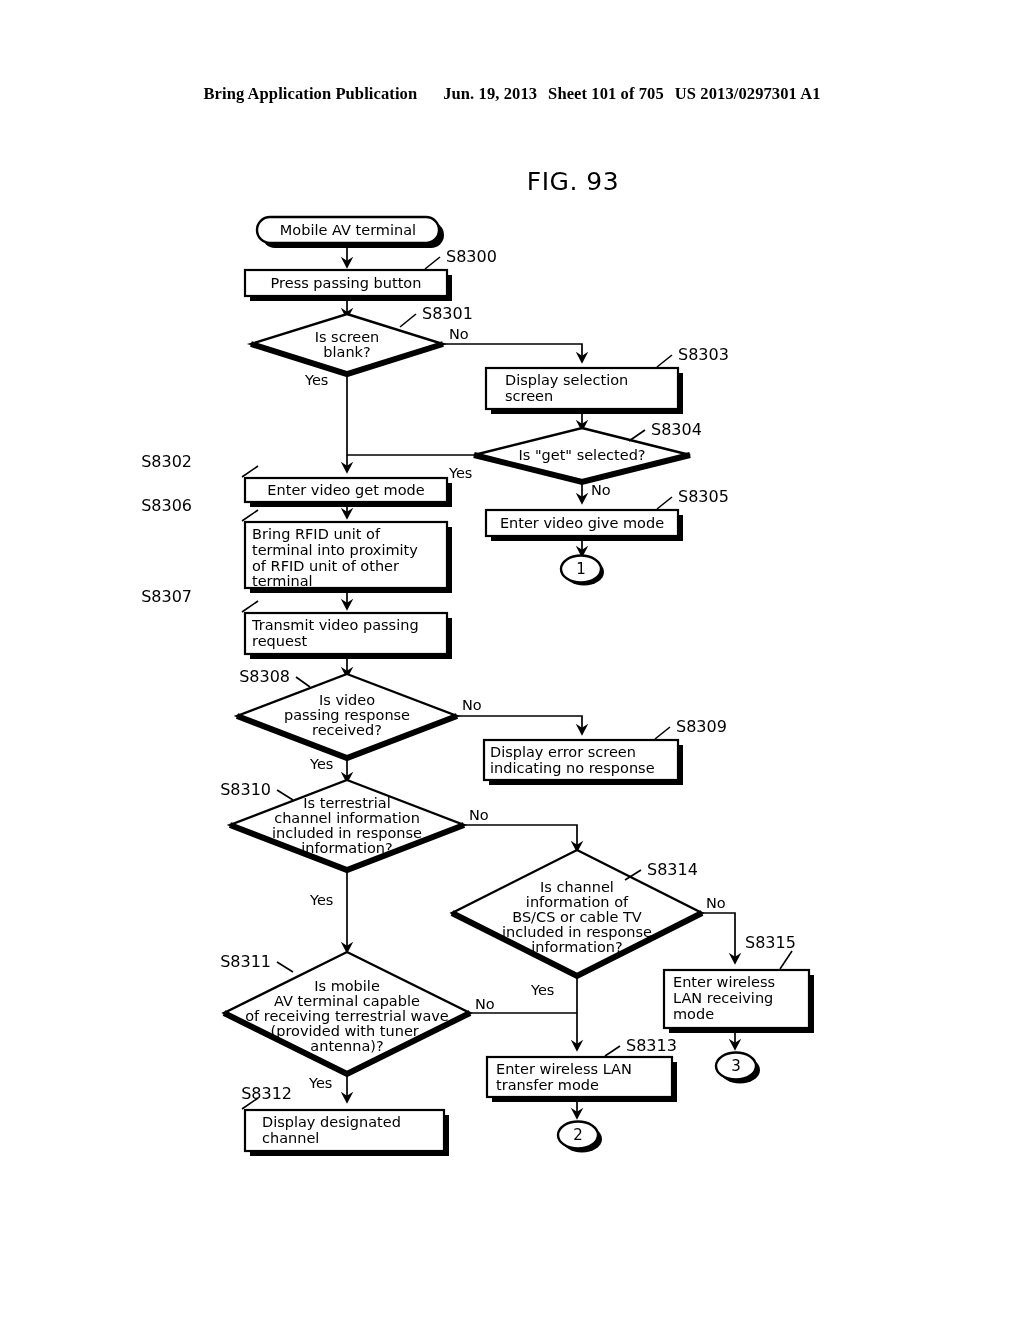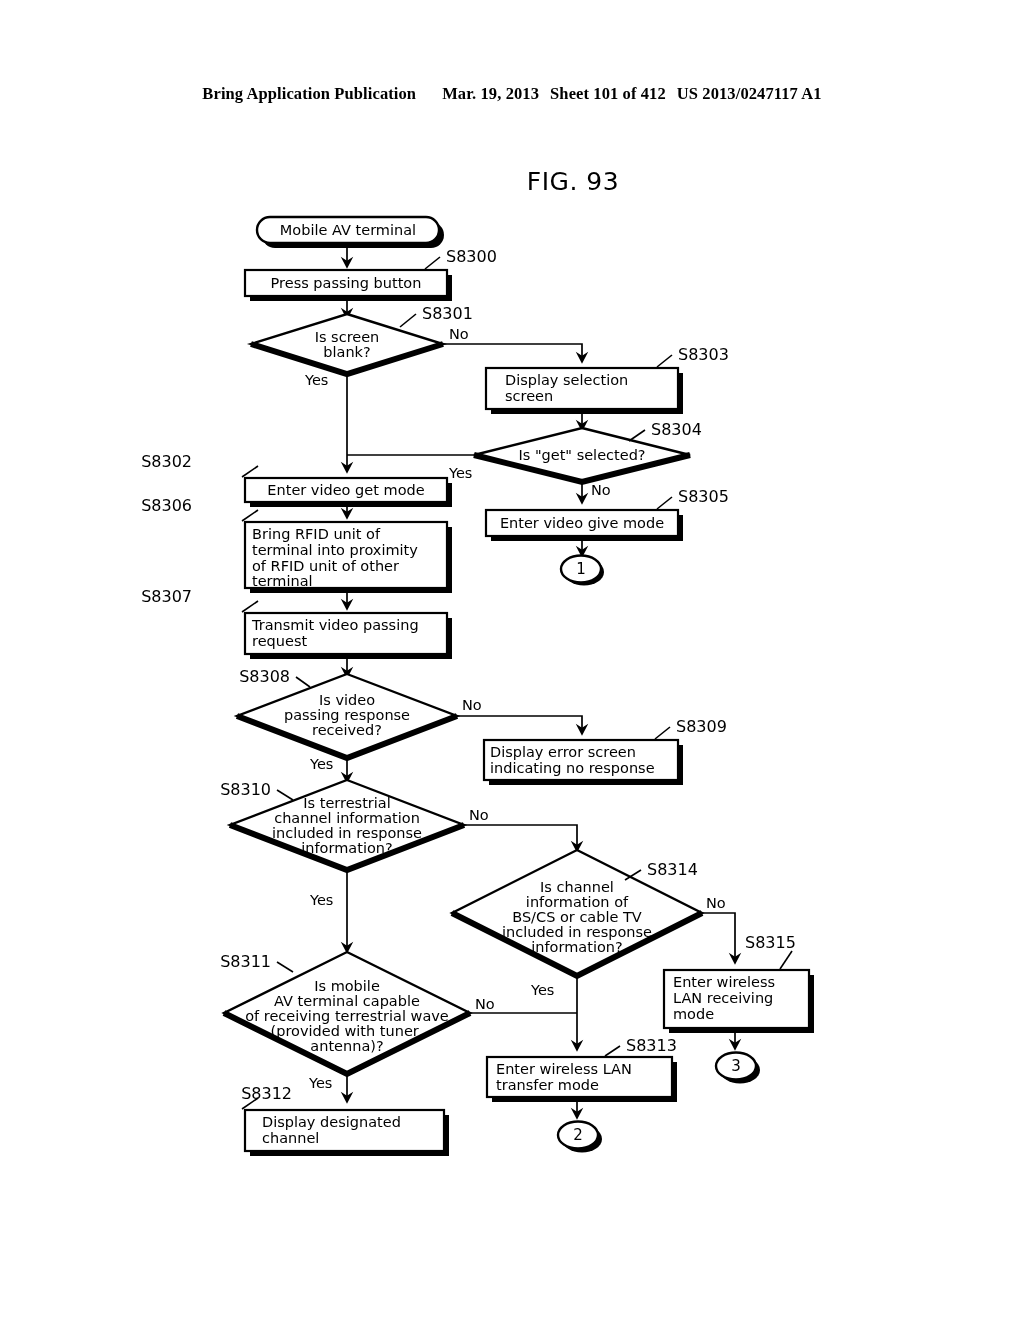--- a/index.html
+++ b/index.html
@@ -64,21 +64,21 @@
   .termfill { fill: #ffffff; stroke: #000; stroke-width: 2.4; }
   .line { stroke: #000; stroke-width: 1.7; fill: none; }
   .leader { stroke: #000; stroke-width: 1.6; fill: none; }
 </style>
 </head>
 <body>
 
 <div class="page">
 
   <div class="header">
-    <span class="seg">Bring Application Publication</span><span class="sp-wide"></span><span class="seg">Mar. 19, 2013</span><span class="sp-mid"></span><span class="seg">Sheet 101 of 412</span><span class="sp-mid"></span><span class="seg">US 2013/0247117 A1</span>
+    <span class="seg">Bring Application Publication</span><span class="sp-wide"></span><span class="seg">Jun. 19, 2013</span><span class="sp-mid"></span><span class="seg">Sheet 101 of 705</span><span class="sp-mid"></span><span class="seg">US 2013/0297301 A1</span>
   </div>
 
   <svg class="flow" viewBox="0 0 1024 1320">
     <defs>
       <marker id="arrow" viewBox="0 0 12 12" refX="9.5" refY="6" markerWidth="8" markerHeight="8" orient="auto-start-reverse">
         <path d="M 0.5 0.5 L 11 6 L 0.5 11.5 L 4 6 Z" fill="#000"></path>
       </marker>
     </defs>
 
     <text class="figtitle" x="573" y="190" text-anchor="middle">FIG. 93</text>

